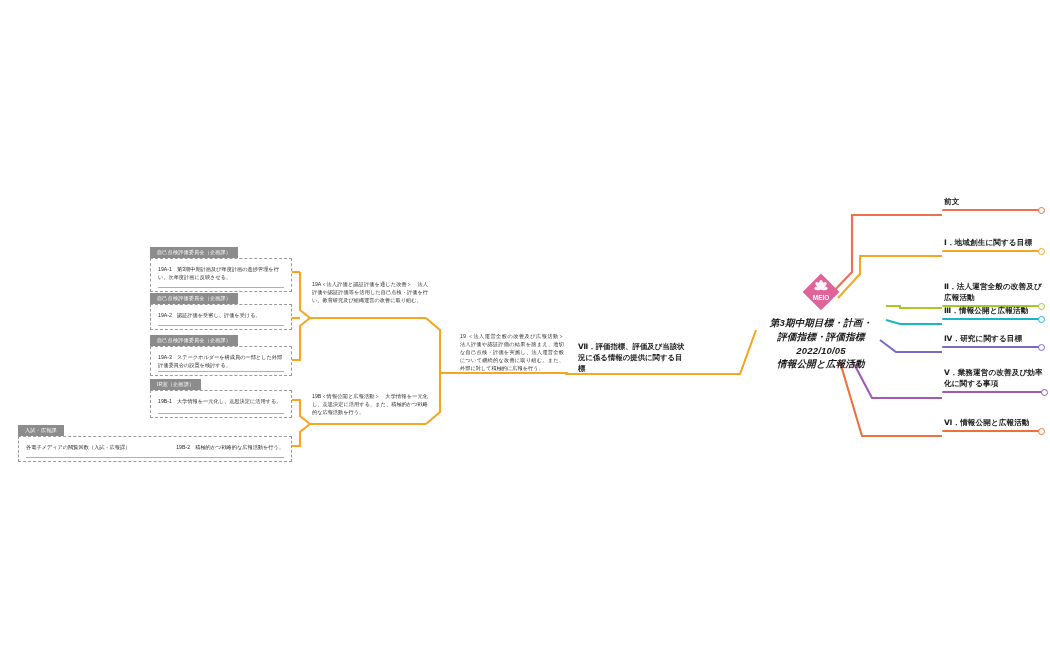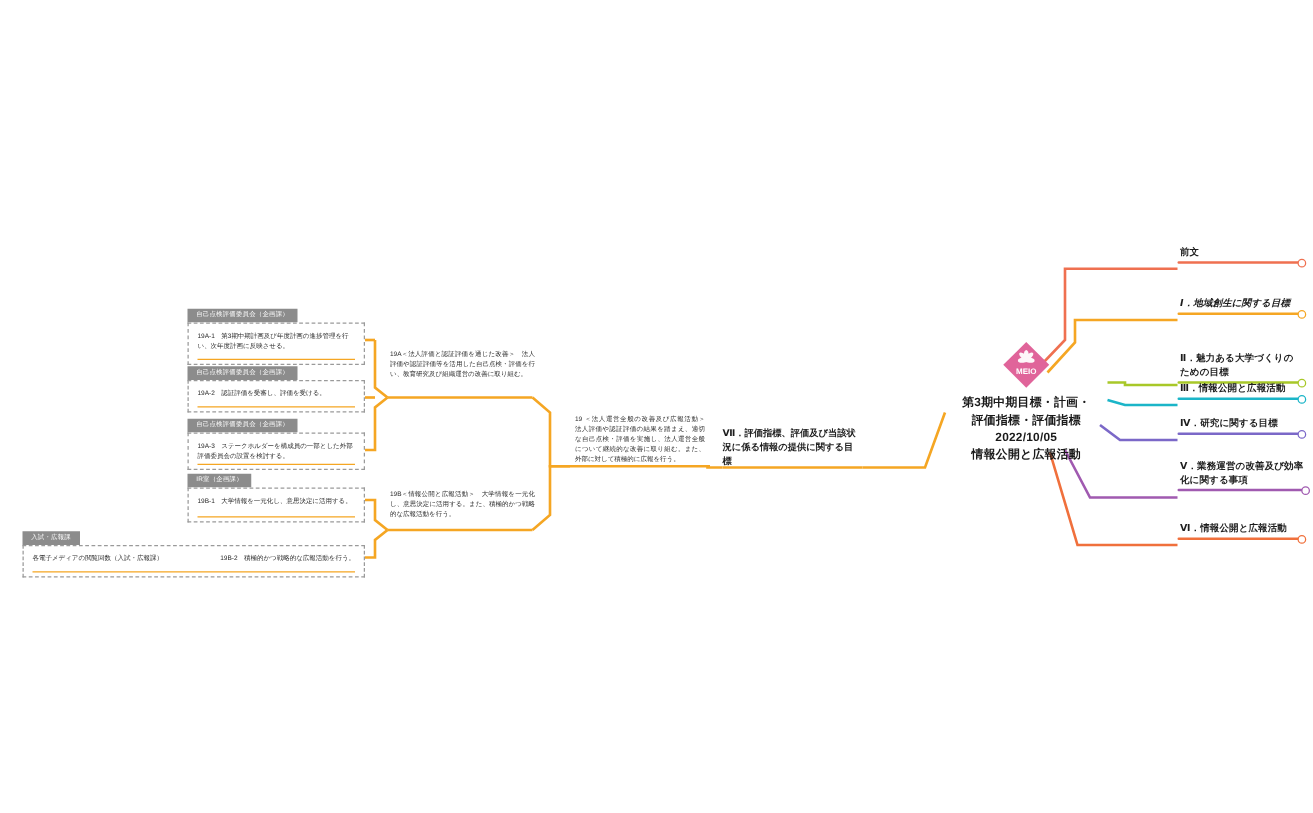--- a/index.html
+++ b/index.html
@@ -24,20 +24,21 @@
     width:40px;height:40px;
     margin:0 auto 4px auto;
     position:relative;
   }
   .center-title{
     font-size:9.5px;
     font-weight:bold;
     line-height:1.45;
     color:#1a1a1a;
     letter-spacing:0.2px;
+    font-style:italic;
   }
 
   
   .rb{
     position:absolute;
   }
   .rb .rb-label{
     font-size:7.6px;
     color:#1d1d1d;
     line-height:1.45;
@@ -187,28 +188,28 @@
       <div>情報公開と広報活動</div>
     </div>
   </div>
 
   <div class="rb" style="left:942px;top:196px;width:100px;">
     <span class="rb-label">前文</span>
     <div class="rb-rule" style="background:#ef7050;"></div>
     <span class="rb-dot" style="border-color:#ef7050;"></span>
   </div>
 
-  <div class="rb" style="left:942px;top:237px;width:100px;font-style:italic;">
+  <div class="rb" style="left:942px;top:237px;width:100px;">
     <span class="rb-label">Ⅰ．地域創生に関する目標</span>
     <div class="rb-rule" style="background:#f5a623;"></div>
     <span class="rb-dot" style="border-color:#f5a623;"></span>
   </div>
 
   <div class="rb" style="left:942px;top:281px;width:100px;">
-    <span class="rb-label">Ⅱ．魅力ある大学づくりのための目標</span>
+    <span class="rb-label">Ⅱ．法人運営全般の改善及び広報活動</span>
     <div class="rb-rule" style="background:#a8c828;"></div>
     <span class="rb-dot" style="border-color:#a8c828;"></span>
   </div>
 
   <div class="rb" style="left:942px;top:305px;width:100px;">
     <span class="rb-label">Ⅲ．情報公開と広報活動</span>
     <div class="rb-rule" style="background:#1bb5c8;"></div>
     <span class="rb-dot" style="border-color:#1bb5c8;"></span>
   </div>
 

